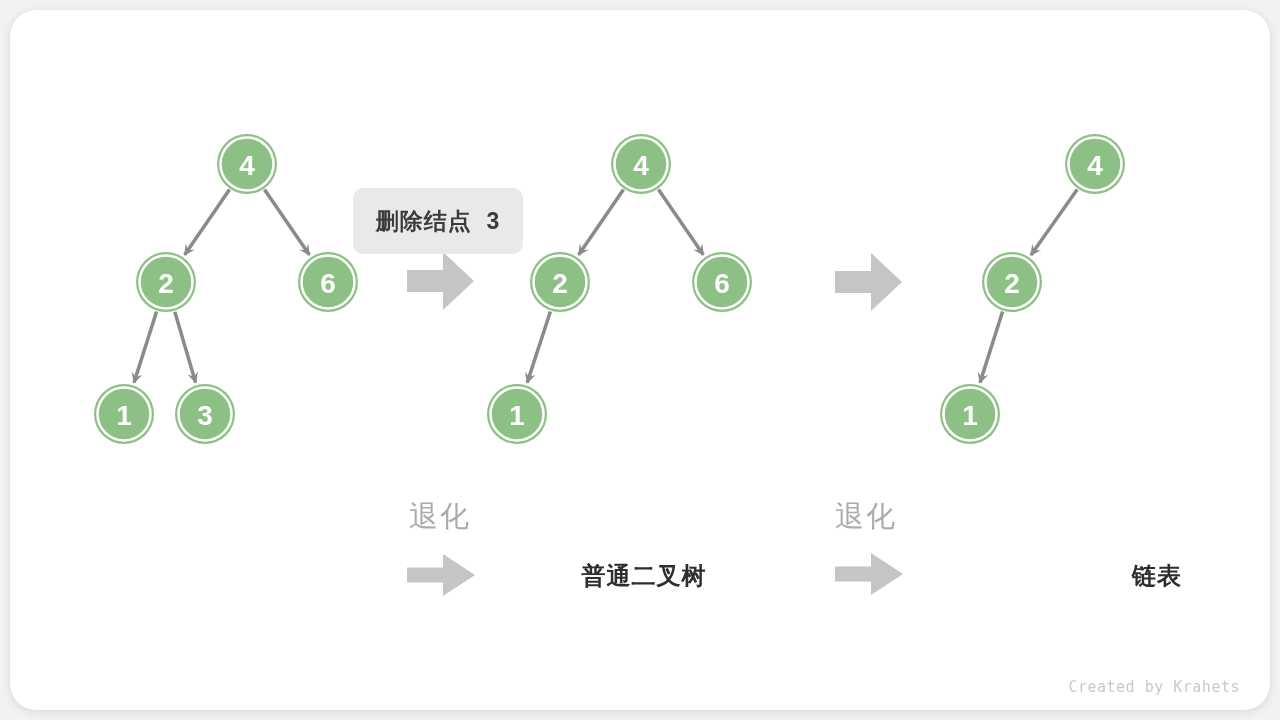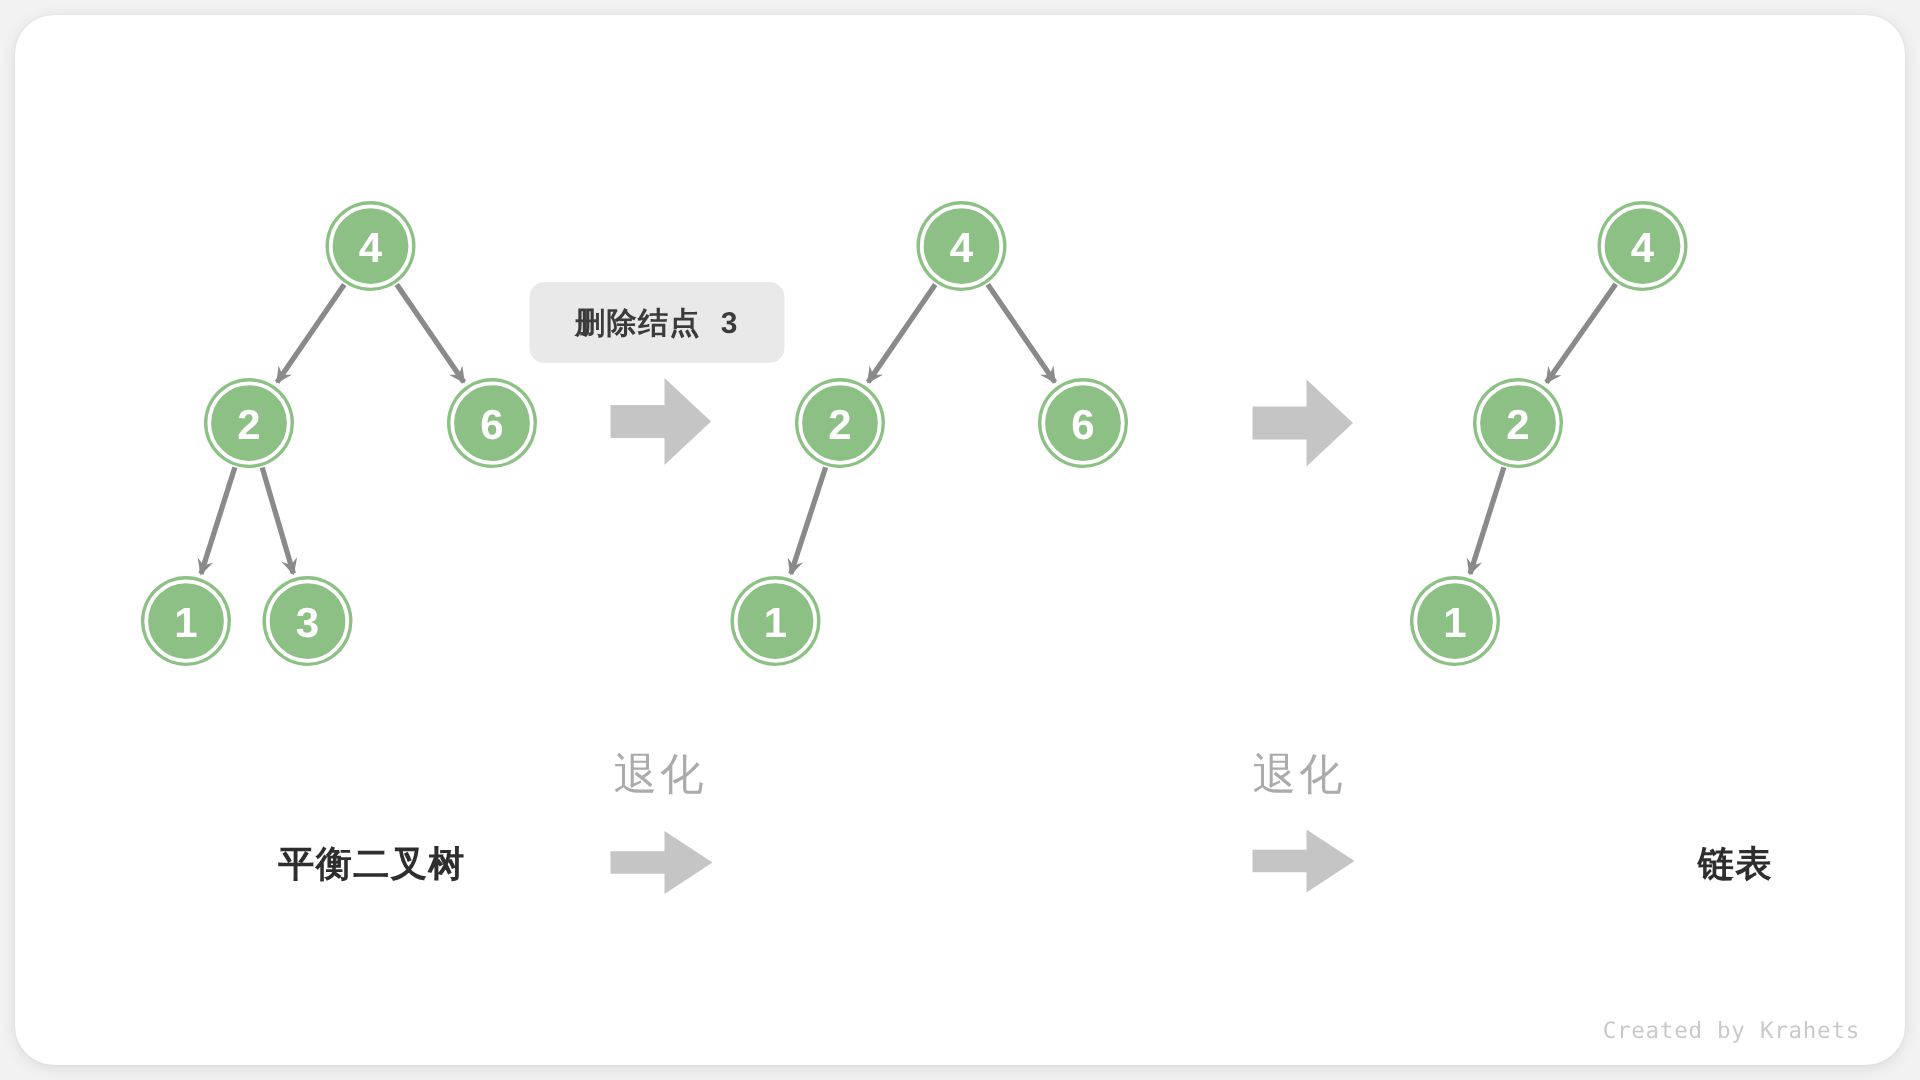--- a/index.html
+++ b/index.html
@@ -29,27 +29,27 @@
   svg.diagram {
     position: absolute;
     left: 0;
     top: 0;
     width: 1280px;
     height: 720px;
   }
   .op-label {
     position: absolute;
     width: 170px;
-    height: 54px;
+    height: 66px;
     background: var(--op-label-bg, #e9e9e9);
     border-radius: 10px;
     display: flex;
     align-items: center;
     justify-content: center;
-    font-size: 20px;
+    font-size: 23px;
     font-weight: bold;
     color: var(--op-label-text, #3b3b3b);
     white-space: pre;
     letter-spacing: 1px;
   }
   .degrade-label {
     position: absolute;
     transform: translate(-50%, -50%);
     font-size: 29px;
     font-weight: normal;
@@ -167,17 +167,17 @@
       <path d="M 835 271 H 871 V 253 L 902 282 L 871 311 V 293 H 835 Z" fill="#c5c5c5"></path>
       <path d="M 407 567.5 H 443 V 554 L 475 575 L 443 596 V 582.5 H 407 Z" fill="#c5c5c5"></path>
       <path d="M 835 566.5 H 871 V 553 L 903 574 L 871 595 V 581.5 H 835 Z" fill="#c5c5c5"></path>
     </svg>
 
   <div class="op-label" style="left: 353px; top: 188px;">删除结点  3</div>
 
   <div class="degrade-label" style="left: 440px; top: 517px;">退化</div>
   <div class="degrade-label" style="left: 866px; top: 517px;">退化</div>
 
-  <div class="tree-caption" style="left: 248px; top: 576px;">平衡二叉树</div>
+  <div class="tree-caption" style="left: 644px; top: 576px;">普通二叉树</div>
   <div class="tree-caption" style="left: 1157px; top: 576px;">链表</div>
 
   <div class="watermark">Created by Krahets</div>
 </div>
 
 </body></html>

